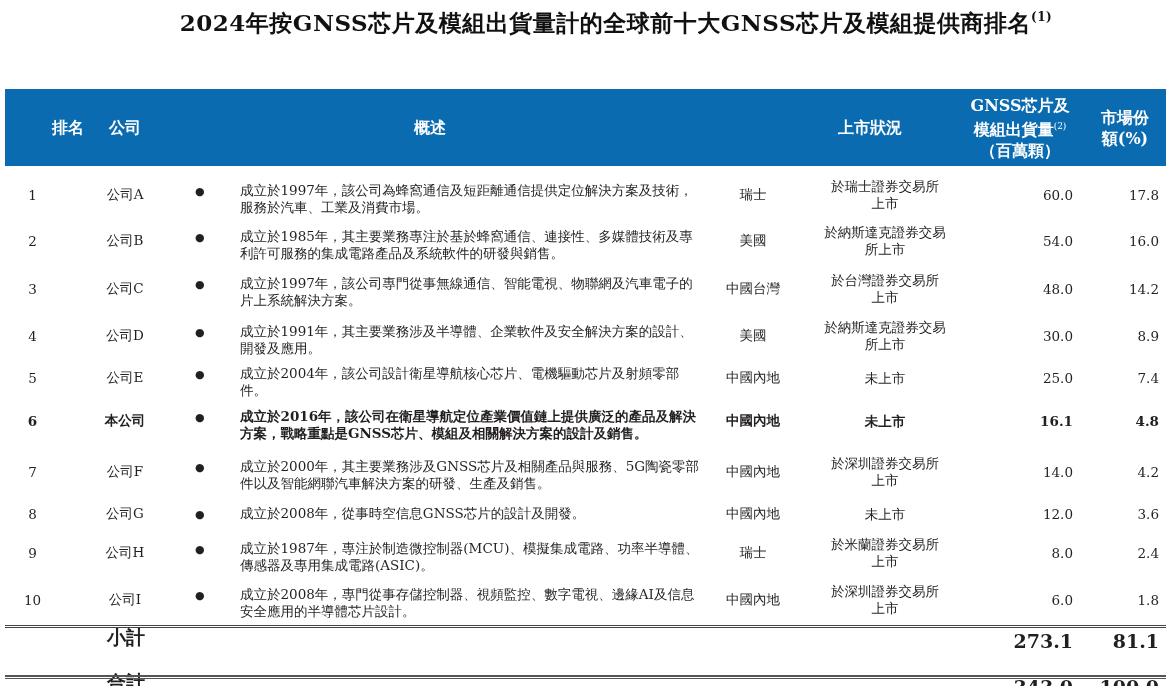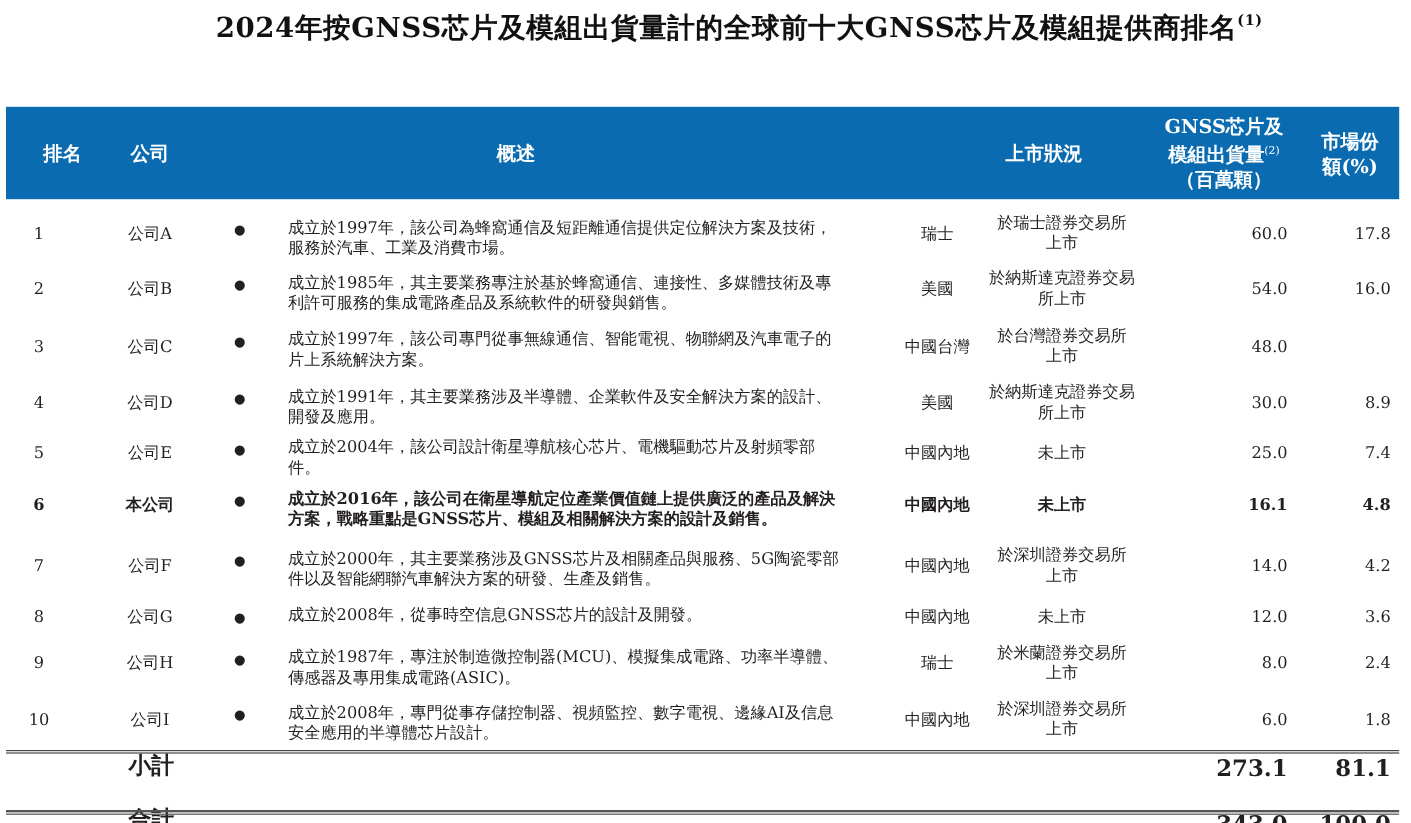--- a/index.html
+++ b/index.html
@@ -22,42 +22,42 @@
   .hcell sup { font-size: 9px; vertical-align: 6px; font-weight: normal; }
 
   .rows { position: absolute; left: 5px; top: 166px; width: 1161px; }
   .row { position: absolute; left: 0; width: 1161px; font-size: 13.5px; }
   .cell { position: absolute; top: 0; height: 100%; display: flex; align-items: center; }
   .c-rank { left: 0; width: 55px; justify-content: center; }
   .c-company { left: 82px; width: 76px; justify-content: center; }
   .c-desc { left: 190px; width: 508px; align-items: flex-start; padding-top: 8px; line-height: 17px; }
   .c-desc .bullet { width: 18px; flex: 0 0 18px; font-size: 11px; padding-top: 1px; }
   .c-desc .text { flex: 1; margin-left: 27px; }
-  .c-region { left: 728px; width: 96px; justify-content: center; text-align: center; }
+  .c-region { left: 700px; width: 96px; justify-content: center; text-align: center; }
   .c-status { left: 800px; width: 160px; justify-content: center; text-align: center; line-height: 17px; }
   .c-volume { left: 960px; width: 108px; justify-content: flex-end; }
   .c-share { left: 1080px; width: 74px; justify-content: flex-end; }
   .row.bold { font-weight: bold; }
 
   .rule { position: absolute; left: 5px; width: 1161px; }
   .rule.top { top: 625px; height: 3px; border-top: 1px solid #444; border-bottom: 1px solid #444; box-sizing: border-box; }
   .rule.bottom { top: 675px; height: 4px; border-top: 2px solid #555; border-bottom: 1px solid #555; box-sizing: border-box; }
 
   .sum { position: absolute; left: 5px; width: 1161px; font-size: 19px; font-weight: bold; height: 22px; }
   .sum .lbl { position: absolute; left: 102px; top: 0; height: 22px; display: flex; align-items: center; }
   .sum .v1 { position: absolute; left: 960px; width: 108px; top: 0; height: 22px; display: flex; align-items: center; justify-content: flex-end; }
   .sum .v2 { position: absolute; left: 1080px; width: 74px; top: 0; height: 22px; display: flex; align-items: center; justify-content: flex-end; }
 </style>
 </head>
 <body>
 
 <div class="title"><span>2024年按GNSS芯片及模組出貨量計的全球前十大GNSS芯片及模組提供商排名</span><sup>(1)</sup></div>
 
 <div class="header">
-  <div class="hcell" style="left:16px;width:62px;">排名</div>
+  <div class="hcell" style="left:0;width:62px;padding-left:32px;">排名</div>
   <div class="hcell" style="left:82px;width:76px;">公司</div>
   <div class="hcell" style="left:190px;width:470px;">概述</div>
   <div class="hcell" style="left:810px;width:110px;">上市狀況</div>
   <div class="hcell" style="left:955px;width:120px;flex-direction:column;">
     <span>GNSS芯片及</span>
     <span><span>模組出貨量</span><sup>(2)</sup></span>
     <span>（百萬顆）</span>
   </div>
   <div class="hcell" style="left:1085px;width:70px;flex-direction:column;">
     <span>市場份</span>
@@ -105,20 +105,21 @@
     <div class="cell c-desc">
         <span class="bullet">●</span>
         <span class="text">成立於1997年，該公司專門從事無線通信、智能電視、物聯網及汽車電子的片上系統解決方案。</span>
       </div>
     <div class="cell c-region">中國台灣</div>
     <div class="cell c-status" style="flex-direction:column;justify-content:center;">
         <span>於台灣證券交易所</span>
         <span>上市</span>
       </div>
     <div class="cell c-volume">48.0</div>
+    <div class="cell c-share">14.2</div>
   </div>
 
   <div class="row" style="top:149px;height:42px;">
     <div class="cell c-rank">4</div>
     <div class="cell c-company">公司D</div>
     <div class="cell c-desc">
         <span class="bullet">●</span>
         <span class="text">成立於1991年，其主要業務涉及半導體、企業軟件及安全解決方案的設計、開發及應用。</span>
       </div>
     <div class="cell c-region">美國</div>

